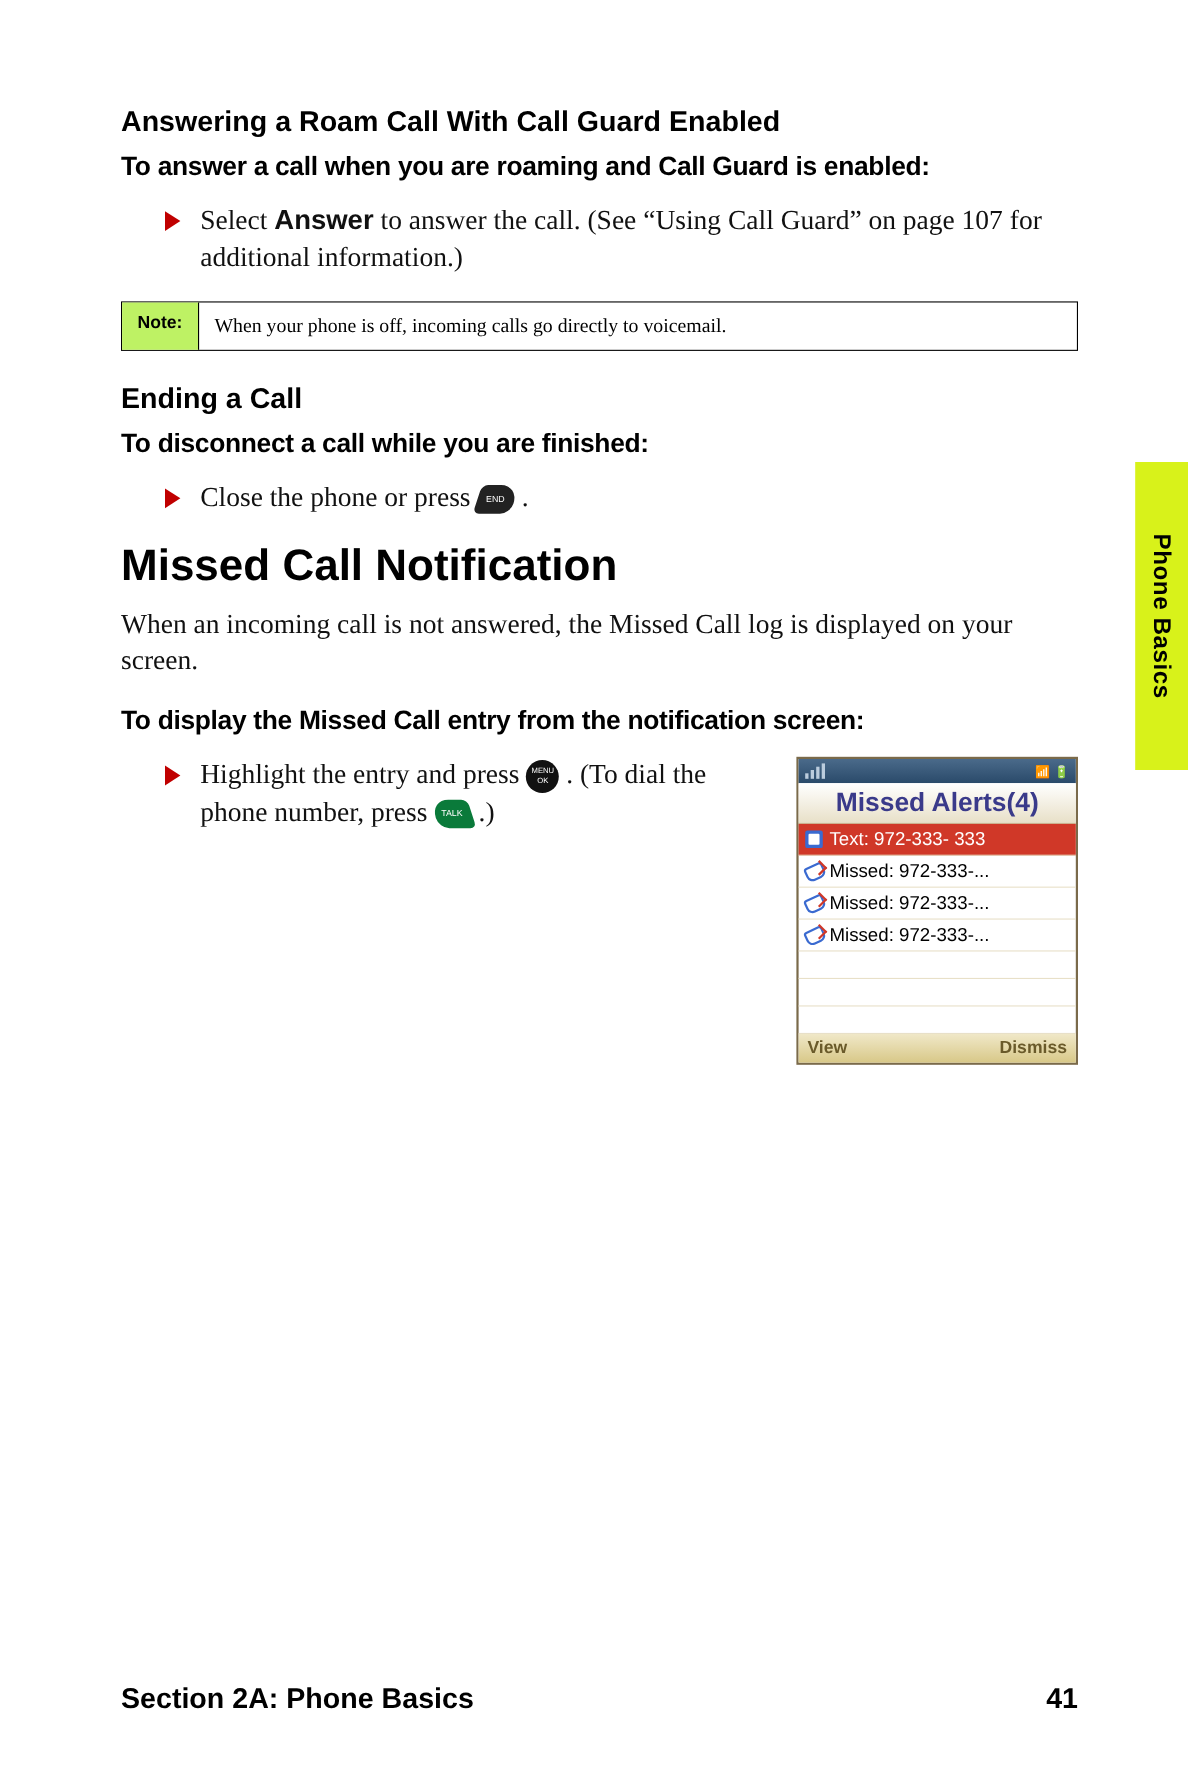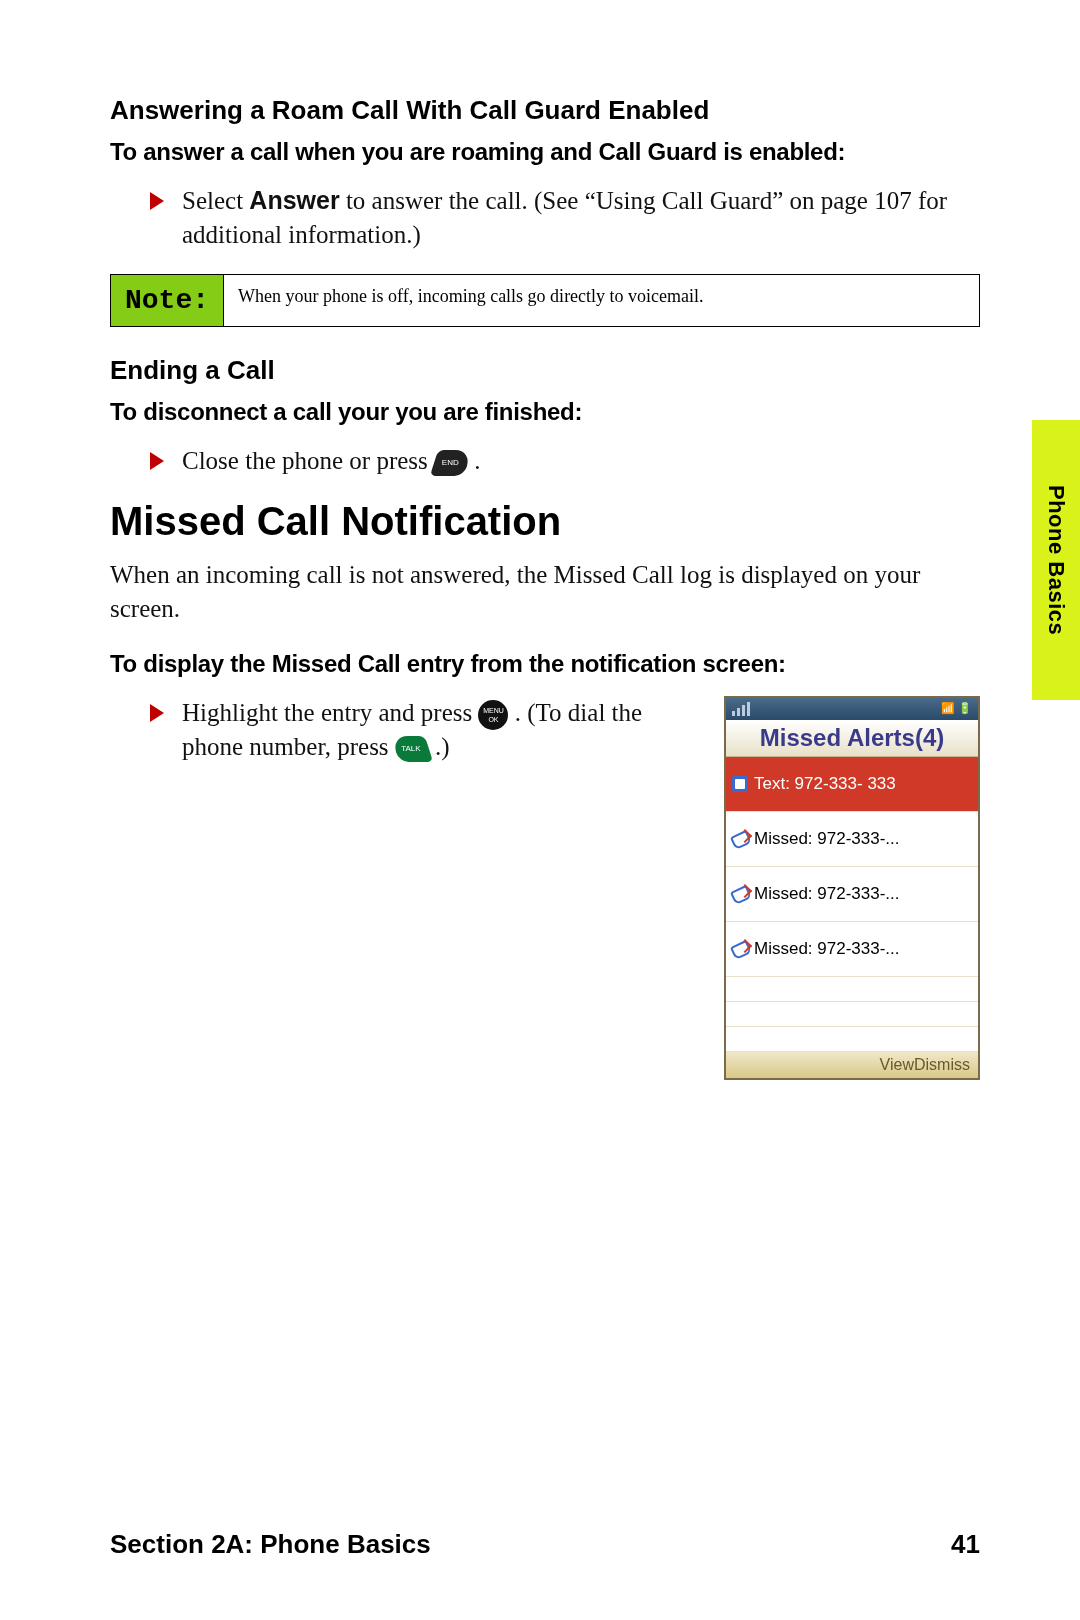--- a/index.html
+++ b/index.html
@@ -76,24 +76,24 @@
     line-height: 1.35;
     color: #111;
   }
   .bullet-text b { font-family: Arial, sans-serif; font-weight: bold; }
   .note-box {
     border: 1px solid #000;
     display: flex;
     margin: 0 0 28px 0;
   }
   .note-label {
-    background: #84cc16;
-    font-family: Liberation Mono, monospace;
-    font-weight: bold;
-    font-size: 28px;
+    background: #bef264;
+    font-family: Liberation Sans, sans-serif;
+    font-weight: bold;
+    font-size: 16px;
     padding: 10px 14px;
     border-right: 1px solid #000;
     flex-shrink: 0;
   }
   .note-body {
     font-size: 18px;
     padding: 10px 14px;
     line-height: 1.3;
   }
   h2.section {
@@ -185,41 +185,41 @@
     font-weight: bold;
     color: #3a3a8a;
     font-size: 24px;
     padding: 4px 0;
     border-bottom: 1px solid #c8b890;
   }
   .ps-row {
     display: flex;
     align-items: center;
     font-size: 17px;
-    padding: 15px 6px;
+    padding: 2px 6px;
     border-bottom: 1px solid #e8e0c8;
     gap: 6px;
     height: 24px;
   }
   .ps-row.sel { background: #d03828; color: #fff; }
   .ps-row .ico { width: 16px; height: 16px; flex-shrink:0; position:relative;}
   .ico-text { background:#3a6ad0; border-radius:2px;}
   .ico-text::after{content:"";position:absolute;left:3px;top:3px;width:10px;height:10px;background:#fff;border-radius:1px;}
   .ico-miss { }
   .ico-miss::before{content:"";position:absolute;width:14px;height:10px;border:2px solid #3a6ad0;border-radius:3px 3px 6px 6px;top:2px;left:0; transform:rotate(-25deg);}
   .ico-miss::after{content:"";position:absolute;width:8px;height:8px;border-top:2px solid #d03828;border-right:2px solid #d03828;top:0;right:-2px;transform:rotate(45deg);}
   .ps-empty { height: 24px; border-bottom: 1px solid #e8e0c8;}
   .ps-soft {
     background: linear-gradient(#f0e8c8,#d8c888);
     display: flex;
-    justify-content: flex-end;
+    justify-content: space-between;
     padding: 4px 8px;
     font-size: 16px;
     color: #6a5a2a;
-    font-weight: normal;
+    font-weight: bold;
   }
   .footer {
     position: absolute;
     bottom: 60px;
     left: 110px;
     right: 100px;
     display: flex;
     justify-content: space-between;
     font-family: Arial, sans-serif;
     font-weight: bold;
@@ -244,21 +244,21 @@
       <span>Select </span><b>Answer</b><span> to answer the call. (See “Using Call Guard” on page 107 for additional information.)</span>
     </div>
   </div>
 
   <div class="note-box">
     <div class="note-label">Note:</div>
     <div class="note-body">When your phone is off, incoming calls go directly to voicemail.</div>
   </div>
 
   <h3 class="sub">Ending a Call</h3>
-  <p class="lead">To disconnect a call your you are finished:</p>
+  <p class="lead">To disconnect a call while you are finished:</p>
   <div class="bullet-row">
     <div class="tri"></div>
     <div class="bullet-text">
       <span>Close the phone or press </span>
       <span class="key-end"></span>
       <span> .</span>
     </div>
   </div>
 
   <h2 class="section">Missed Call Notification</h2>

